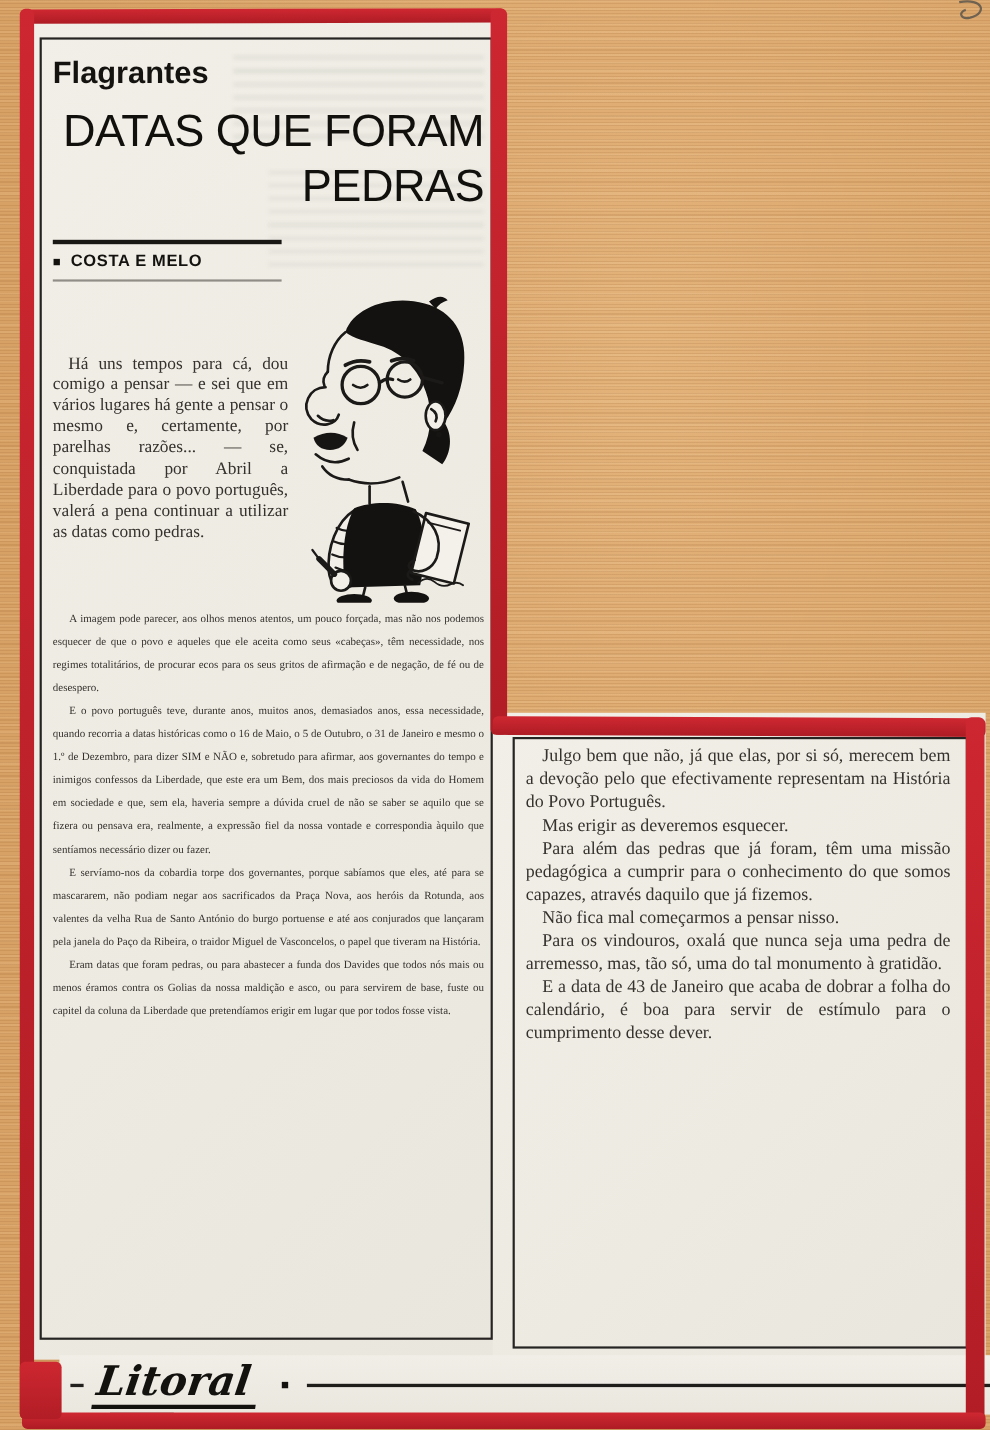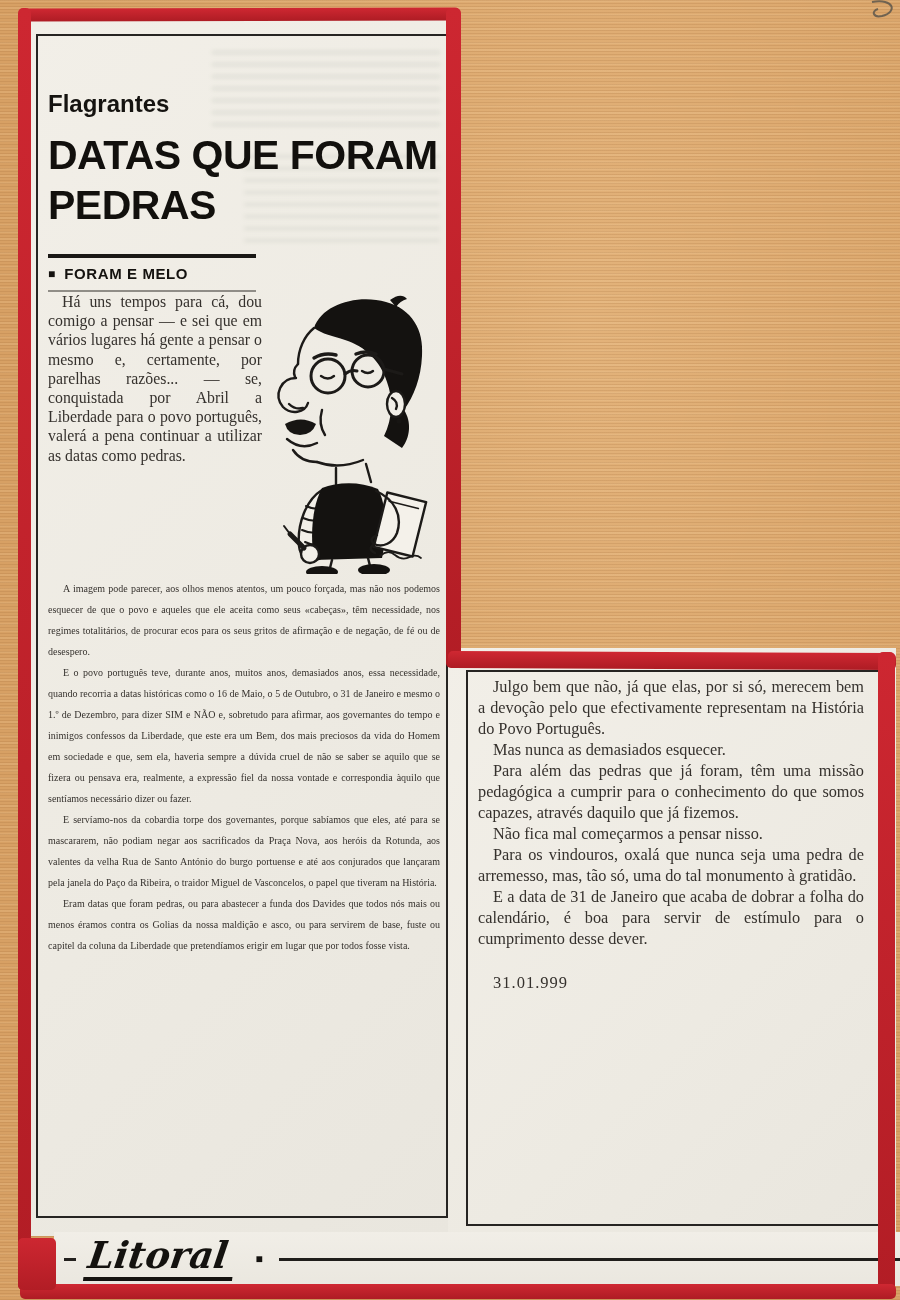--- a/index.html
+++ b/index.html
@@ -8,29 +8,29 @@
     background:
       repeating-linear-gradient(180deg, rgba(146,92,42,.16) 0 1px, rgba(0,0,0,0) 1px 3px),
       repeating-linear-gradient(180deg, rgba(255,228,185,.12) 0 2px, rgba(0,0,0,0) 2px 7px),
       radial-gradient(ellipse at 65% 25%, rgba(255,222,175,.30), rgba(0,0,0,0) 65%),
       #d7a064;}
   .paper{position:absolute;background:linear-gradient(135deg,#f2efe8 0%,#edeae2 60%,#e9e6de 100%);z-index:1;}
   .bleed{position:absolute;z-index:2;filter:blur(2px);pointer-events:none;}
   .frame{position:absolute;border:2px solid #262422;z-index:3;pointer-events:none;}
   .content{position:absolute;z-index:4;color:#35312d;}
   
-  .kicker{font-family:"Liberation Sans",sans-serif;font-weight:bold;font-size:24px;color:#151310;letter-spacing:0;margin-top:40px;}
-  .title{font-family:"Liberation Sans",sans-serif;font-weight:bold;font-size:41px;line-height:1.22;
-         color:#12100d;letter-spacing:-.5px;margin-top:12px;width:392px;}
+  .kicker{font-family:"Liberation Sans",sans-serif;font-weight:bold;font-size:28px;color:#151310;letter-spacing:0;}
+  .title{font-family:"Liberation Sans",sans-serif;font-weight:normal;font-size:41px;line-height:1.22;
+         color:#12100d;letter-spacing:-.5px;margin-top:12px;width:392px;text-align:right;}
   .bylinebox{margin-top:24px;width:208px;border-top:4px solid #1a1815;border-bottom:2px solid rgba(26,24,21,.45);
          padding:7px 0 8px 0;display:flex;align-items:center;gap:9px;}
   .bysquare{font-size:12px;line-height:1;color:#14120f;}
   .byname{font-family:"Liberation Sans",sans-serif;font-weight:bold;font-size:15px;letter-spacing:.6px;color:#14120f;}
   
-  .introrow{display:flex;}
+  .introrow{display:flex;margin-top:10px;align-items:center;}
   .introtext{width:214px;font-size:15.8px;line-height:19.2px;text-align:justify;}
   .introtext p{margin:0;text-indent:14px;}
   .bodytext p{margin:0;font-size:10px;line-height:21px;text-align:justify;text-indent:15px;}
   .col2 p{margin:0;font-size:16.3px;line-height:21px;text-align:justify;text-indent:15px;}
   .dateline{margin-top:24px;padding-left:15px;font-size:16.5px;letter-spacing:1px;}
   
   .footerstrip{position:absolute;left:54px;top:1232px;width:846px;height:54px;z-index:5;
       background:linear-gradient(180deg,#f1eee7,#eae7df);display:flex;align-items:center;padding-left:10px;box-sizing:border-box;}
   .predash{width:12px;height:3px;background:#23211e;margin-right:10px;flex:0 0 auto;}
   .logowrap{position:relative;flex:0 0 auto;}
@@ -57,21 +57,21 @@
   <div class="bleed" style="left:244px;top:150px;width:196px;height:92px;background:repeating-linear-gradient(0deg, rgba(92,112,92,.10) 0 3px, rgba(0,0,0,0) 3px 12px);"></div>
 
   <div class="frame" style="left:36px;top:34px;width:408px;height:1180px;"></div>
   <div class="frame" style="left:466px;top:670px;width:410px;height:552px;"></div>
 
   <div class="content" style="left:48px;top:50px;width:392px;">
     <div class="kicker">Flagrantes</div>
     <div class="title">DATAS QUE FORAM PEDRAS</div>
     <div class="bylinebox">
       <span class="bysquare">■</span>
-      <span class="byname">FORAM E MELO</span>
+      <span class="byname">COSTA E MELO</span>
     </div>
 
     <div class="introrow">
       <div class="introtext">
         <p>Há uns tempos para cá, dou comigo a pensar — e sei que em vários lugares há gente a pensar o mesmo e, certamente, por parelhas razões... — se, conquistada por Abril a Liberdade para o povo português, valerá a pena continuar a utilizar as datas como pedras.</p>
       </div>
 
       <svg width="178" height="282" viewBox="0 0 178 282" style="flex:0 0 auto;" fill="none" stroke="#1c1a18" stroke-width="2.4" stroke-linecap="round" stroke-linejoin="round">
 
         <path fill="#141210" stroke="none" d="M52,36 C60,12 96,2 124,10 C150,17 162,38 160,64 C159,86 152,104 142,118 C150,130 148,146 140,156 L122,144 C131,126 131,106 125,90 C119,70 103,54 83,48 C71,44 60,42 52,36 Z"></path>
@@ -139,26 +139,25 @@
     <div class="bodytext" style="margin-top:4px;">
       <p>A imagem pode parecer, aos olhos menos atentos, um pouco forçada, mas não nos podemos esquecer de que o povo e aqueles que ele aceita como seus «cabeças», têm necessidade, nos regimes totalitários, de procurar ecos para os seus gritos de afirmação e de negação, de fé ou de desespero.</p>
       <p>E o povo português teve, durante anos, muitos anos, demasiados anos, essa necessidade, quando recorria a datas históricas como o 16 de Maio, o 5 de Outubro, o 31 de Janeiro e mesmo o 1.º de Dezembro, para dizer SIM e NÃO e, sobretudo para afirmar, aos governantes do tempo e inimigos confessos da Liberdade, que este era um Bem, dos mais preciosos da vida do Homem em sociedade e que, sem ela, haveria sempre a dúvida cruel de não se saber se aquilo que se fizera ou pensava era, realmente, a expressão fiel da nossa vontade e correspondia àquilo que sentíamos necessário dizer ou fazer.</p>
       <p>E servíamo-nos da cobardia torpe dos governantes, porque sabíamos que eles, até para se mascararem, não podiam negar aos sacrificados da Praça Nova, aos heróis da Rotunda, aos valentes da velha Rua de Santo António do burgo portuense e até aos conjurados que lançaram pela janela do Paço da Ribeira, o traidor Miguel de Vasconcelos, o papel que tiveram na História.</p>
       <p>Eram datas que foram pedras, ou para abastecer a funda dos Davides que todos nós mais ou menos éramos contra os Golias da nossa maldição e asco, ou para servirem de base, fuste ou capitel da coluna da Liberdade que pretendíamos erigir em lugar que por todos fosse vista.</p>
     </div>
   </div>
 
   <div class="content col2" style="left:478px;top:676px;width:386px;">
     <p>Julgo bem que não, já que elas, por si só, merecem bem a devoção pelo que efectivamente representam na História do Povo Português.</p>
-    <p>Mas nunca as demasiados esquecer.</p>
+    <p>Mas erigir as deveremos esquecer.</p>
     <p>Para além das pedras que já foram, têm uma missão pedagógica a cumprir para o conhecimento do que somos capazes, através daquilo que já fizemos.</p>
     <p>Não fica mal começarmos a pensar nisso.</p>
     <p>Para os vindouros, oxalá que nunca seja uma pedra de arremesso, mas, tão só, uma do tal monumento à gratidão.</p>
-    <p>E a data de 31 de Janeiro que acaba de dobrar a folha do calendário, é boa para servir de estímulo para o cumprimento desse dever.</p>
-    <div class="dateline">31.01.999</div>
+    <p>E a data de 43 de Janeiro que acaba de dobrar a folha do calendário, é boa para servir de estímulo para o cumprimento desse dever.</p>
   </div>
 
   <div class="footerstrip">
     <div class="predash"></div>
     <div class="logowrap">
       <span class="logo">Litoral</span>
       <span class="logosub"></span>
     </div>
     <span class="fsquare">■</span>
     <div class="fline"></div>

